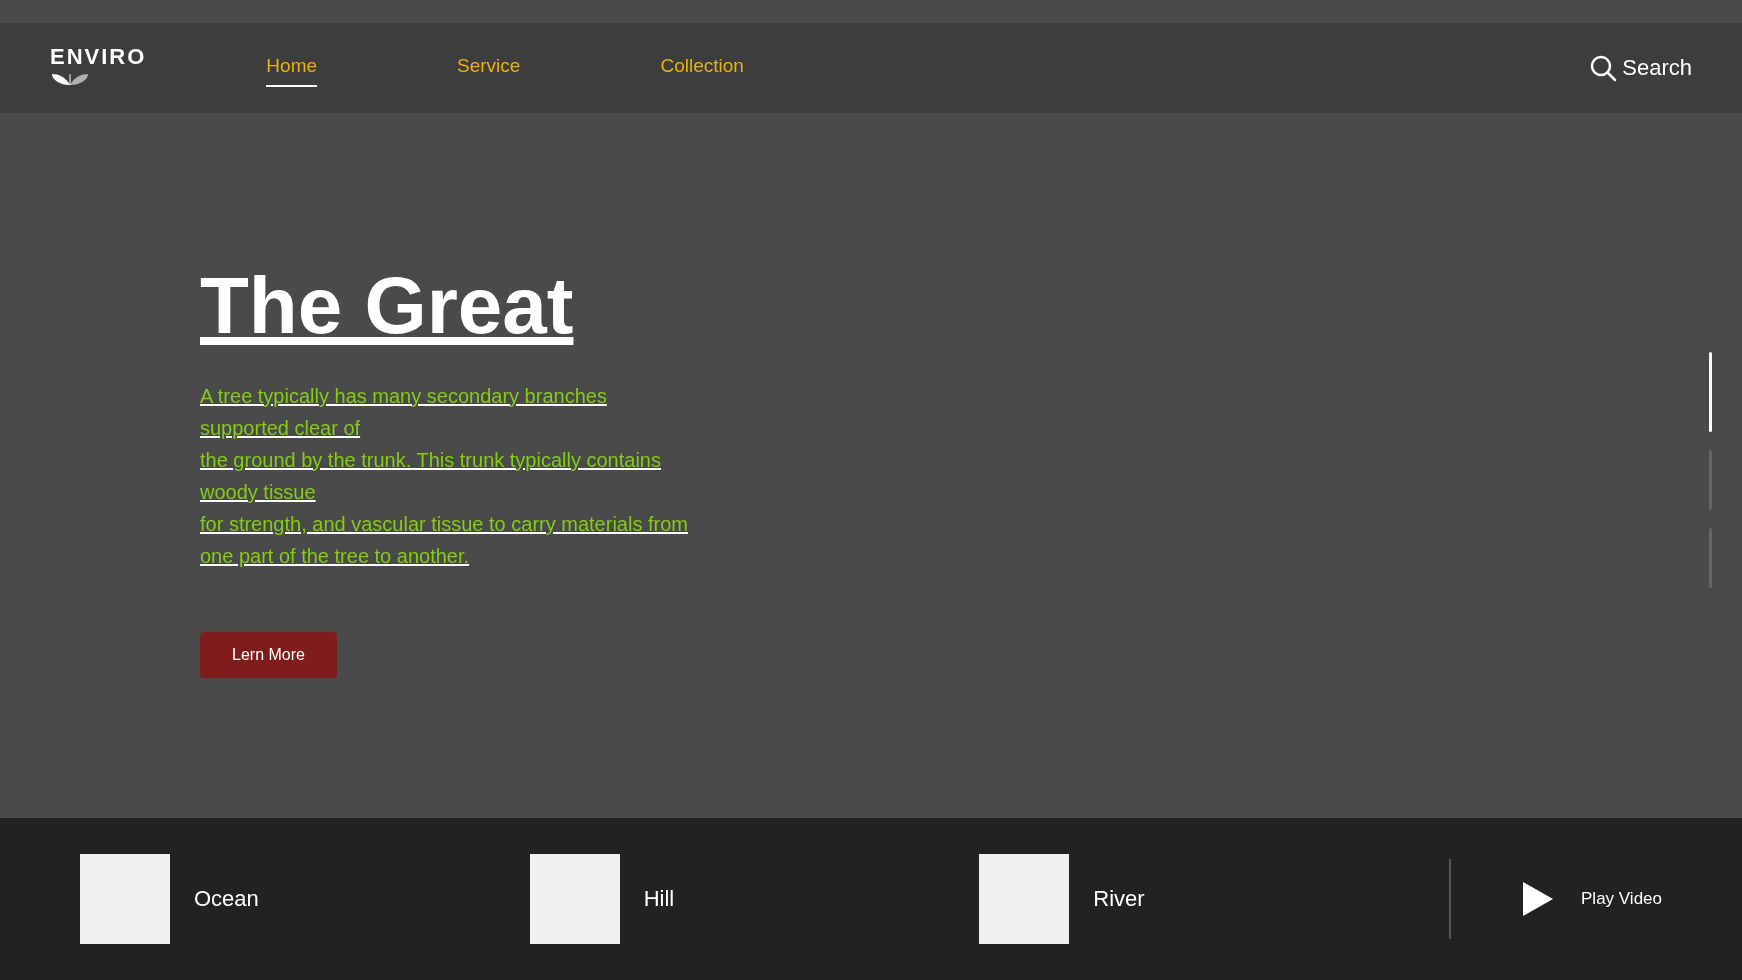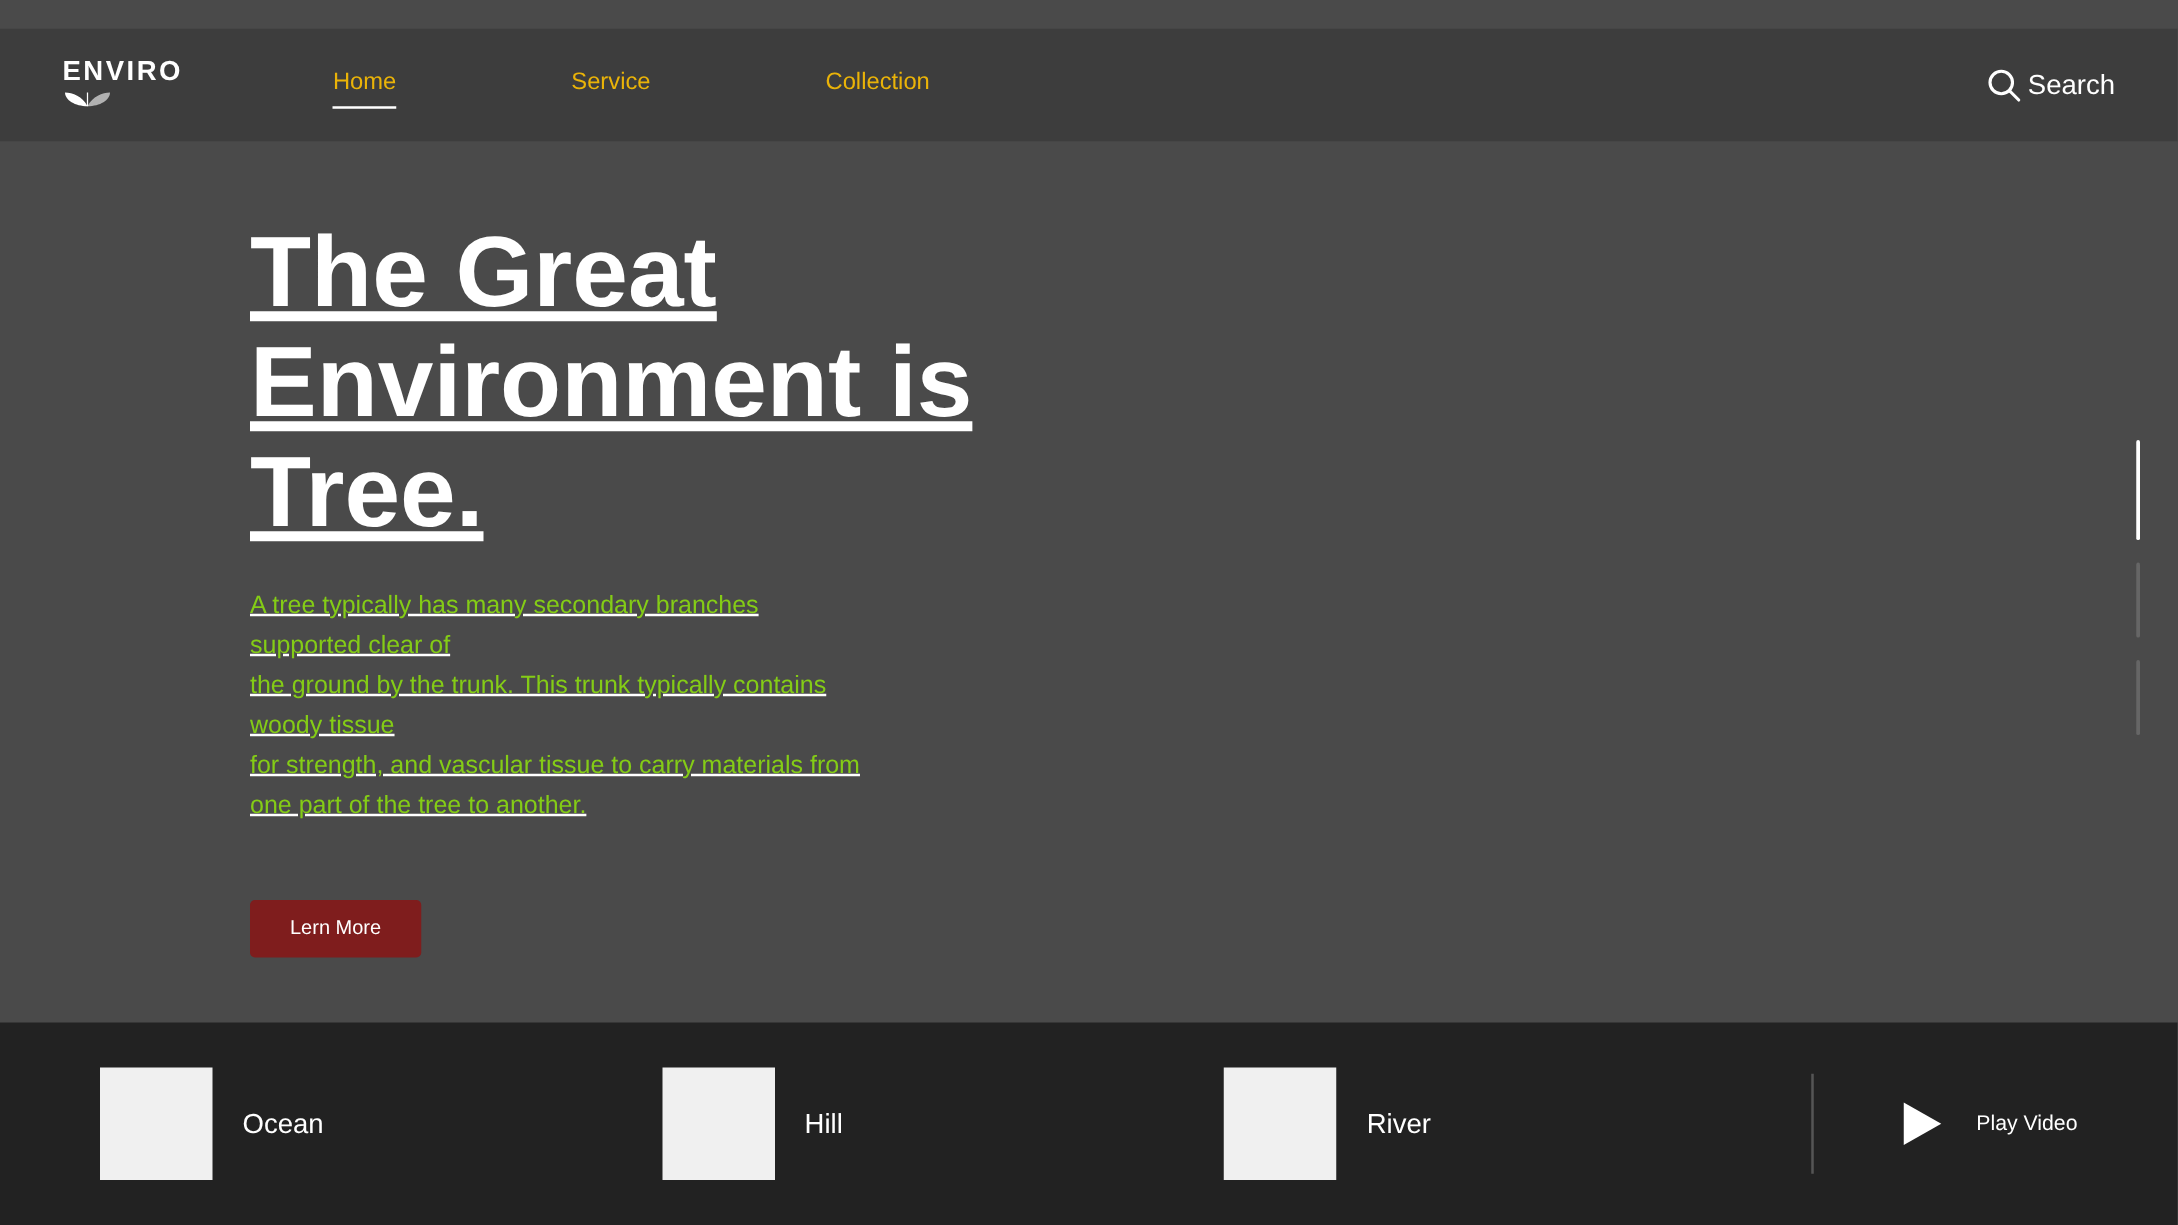--- a/index.html
+++ b/index.html
@@ -262,21 +262,20 @@
       </svg>
     </div>
     <span class="search-label">Search</span>
   </div>
 </nav>
 
 <main class="main-content">
   <div class="hero-text-block">
     <h1 class="hero-title">
       <span>The Great</span><br>
-      <span>Environment is Tree.</span>
     </h1>
     <p class="hero-description">A tree typically has many secondary branches supported clear of<br>the ground by the trunk. This trunk typically contains woody tissue<br>for strength, and vascular tissue to carry materials from one part of the tree to another.</p>
     <button class="learn-more-btn">Lern More</button>
   </div>
 
   <div class="scroll-indicators">
     <div class="scroll-line active"></div>
     <div class="scroll-line inactive"></div>
     <div class="scroll-line inactive"></div>
   </div>

